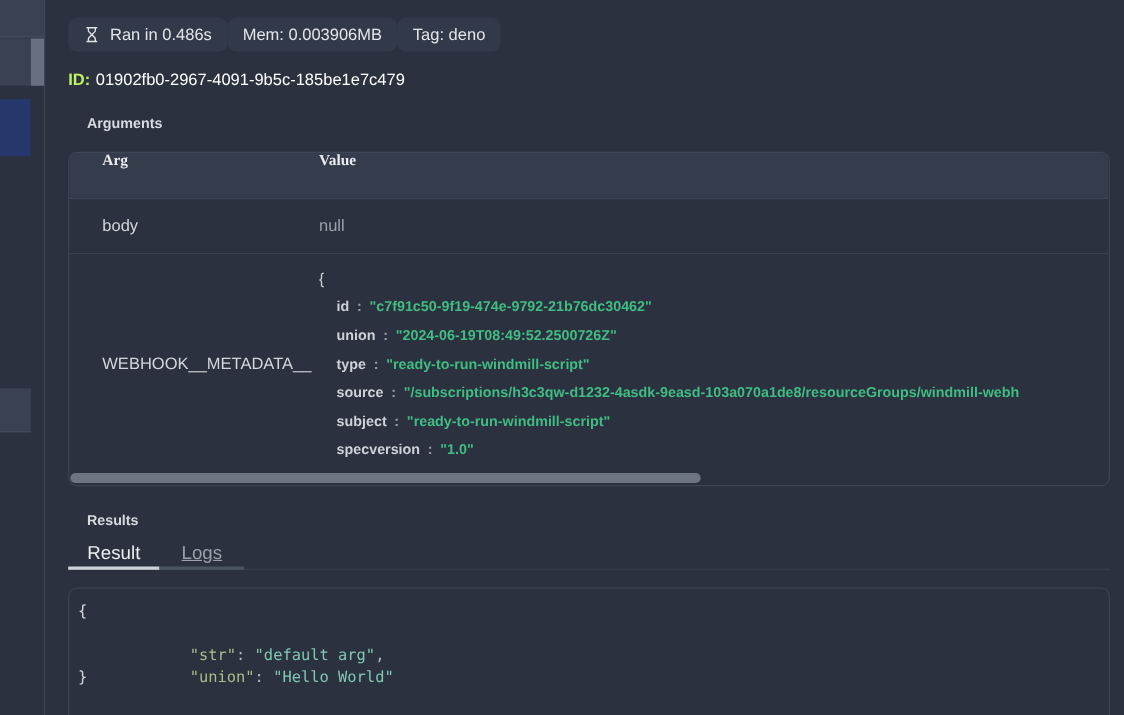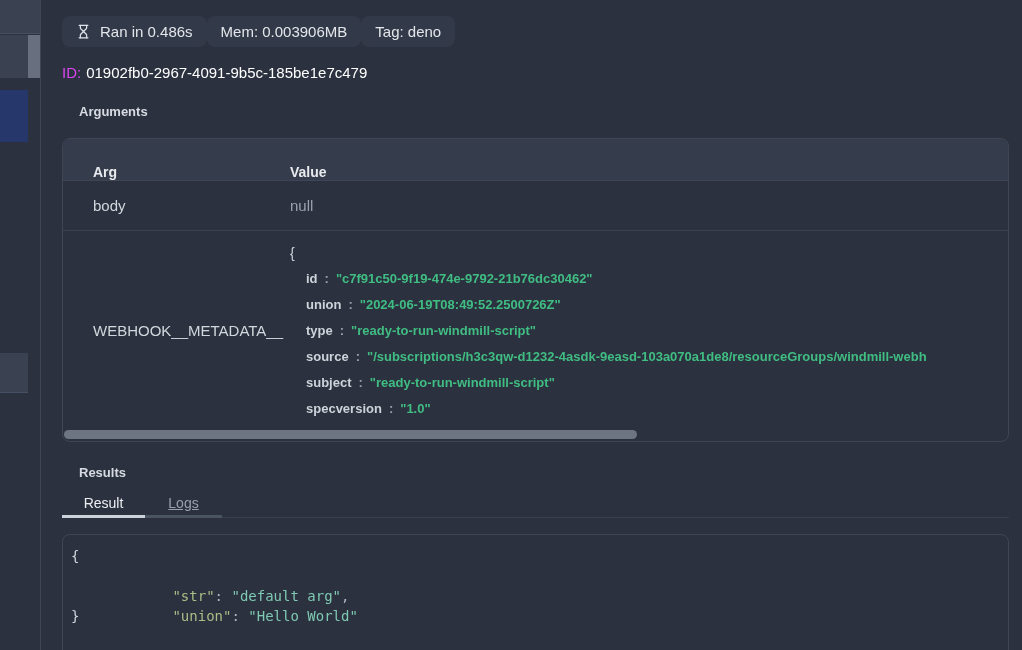--- a/index.html
+++ b/index.html
@@ -17,47 +17,47 @@
 
   
   .main { position:absolute; left:41px; top:0; right:0; bottom:0; overflow:hidden; }
 
   .badges { display:flex; margin:16px 0 0 21px; }
   .badge { display:inline-flex; align-items:center; gap:9px; height:31px; padding:0 14px;
            background:#323948; border-radius:8px; color:#e3e6ea; font-size:15px; }
   .badge svg { display:block; }
 
   .id-line { margin:17px 0 0 21px; font-size:15px; }
-  .id-label { color:#d946ef; font-weight:400; }
+  .id-label { color:#bef264; font-weight:700; }
   .id-value { color:#ffffff; text-decoration:none; margin-left:5px; cursor:pointer; }
 
   .section-label { margin:23px 0 0 38px; font-size:13px; font-weight:700; color:#d8dce2; }
 
   
   .table { margin:19px 0 0 21px; width:947px; border:1px solid #3e4656; border-radius:8px; overflow:hidden; }
-  .thead { display:flex; height:42px; background:#353c4b; border-bottom:1px solid #3e4656; align-items:flex-end; }
+  .thead { display:flex; height:42px; background:#353c4b; border-bottom:1px solid #3e4656; align-items:flex-start;font-family:Liberation Serif, serif; }
   .th { font-size:14px; font-weight:700; color:#e8eaee; }
   .arg-col { width:227px; padding-left:30px; flex:none; }
   .trow { display:flex; height:50px; align-items:center; border-bottom:1px solid #39404e; }
   .td { font-size:15px; color:#d2d7dd; }
   .td-null { color:#9aa1ab; }
   .trow2 { display:flex; align-items:center; }
   .json { flex:1; padding:9px 0 7px 0; overflow:hidden; white-space:nowrap; }
   .jline { height:26px; line-height:26px; font-size:13px; white-space:nowrap; }
   .jbrace { color:#cfd4db; font-size:14px; }
   .jline.entry { padding-left:16px; }
   .jkey { color:#ced3da; font-weight:600; }
   .jcolon { color:#9aa1ac; font-weight:700; margin:0 7px; }
   .jval { color:#40bd83; font-weight:600; }
   .hscroll { height:12px; position:relative; }
   .hthumb { position:absolute; left:1px; top:1px; width:573px; height:9px; background:#6e7582; border-radius:5px; cursor:pointer; }
 
   
   .tabbar { display:flex; margin:10px 0 0 21px; width:947px; border-bottom:1px solid #39404d; height:28px; }
-  .tab { height:28px; display:flex; align-items:center; justify-content:center; font-size:14px;
+  .tab { height:28px; display:flex; align-items:center; justify-content:center; font-size:17px;
          color:#9aa1ab; cursor:pointer; border-bottom:3px solid transparent; margin-bottom:-1px; }
   .tab.active { color:#eceef1; border-bottom-color:#ccd2d9; }
   .tab.t-result { width:83px; }
   .tab.t-logs { width:77px; border-bottom-color:#4a5361;text-decoration:underline; }
 
   .codeblock { margin:16px 0 0 21px; width:947px; height:140px; border:1px solid #3e4656; border-radius:8px;
                padding:11px 8px; font-family:"DejaVu Sans Mono", monospace; font-size:14px; color:#d0d6dc; }
   .cline { height:20px; line-height:20px; white-space:pre; }
   .cline.ind { padding-left:34px; }
   .cbrace { color:#d0d6dc; }

